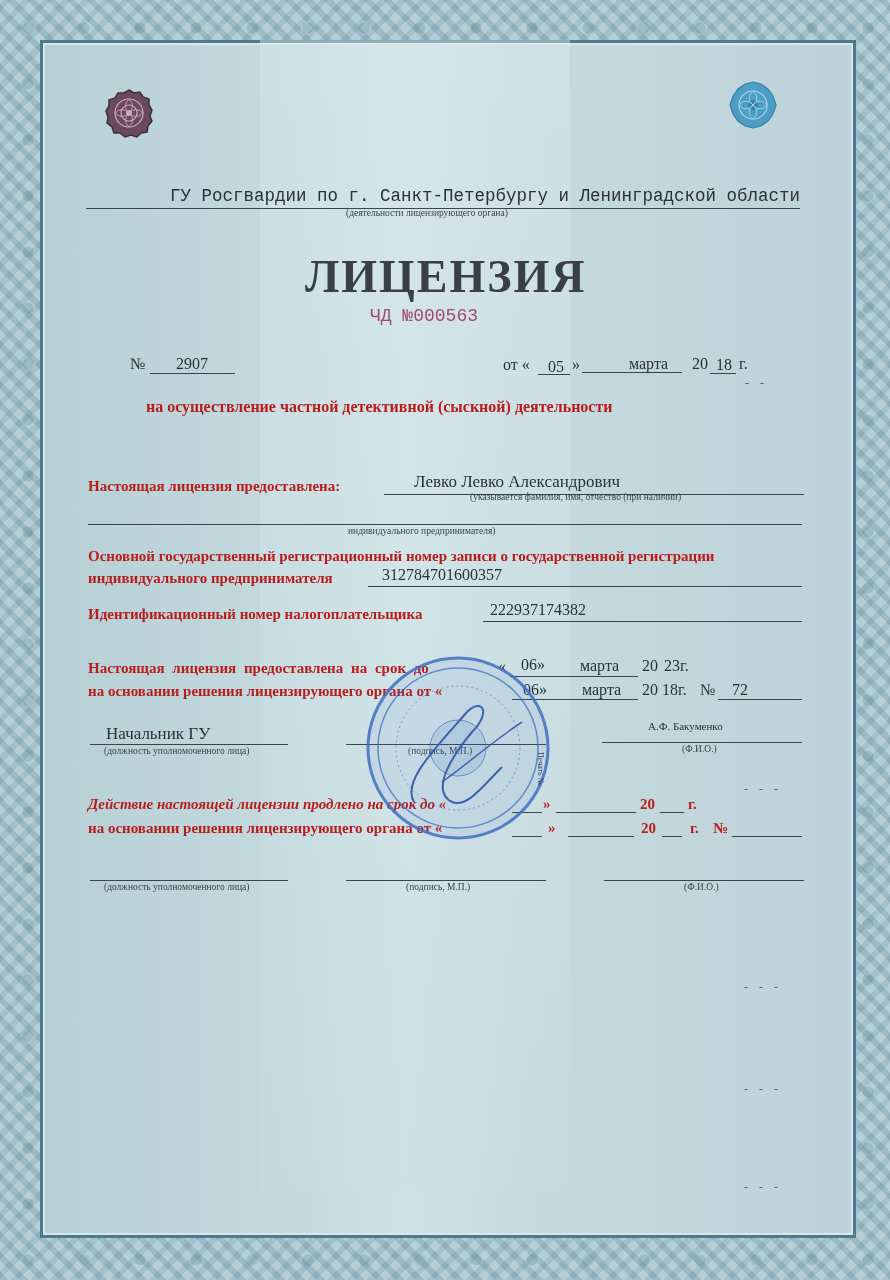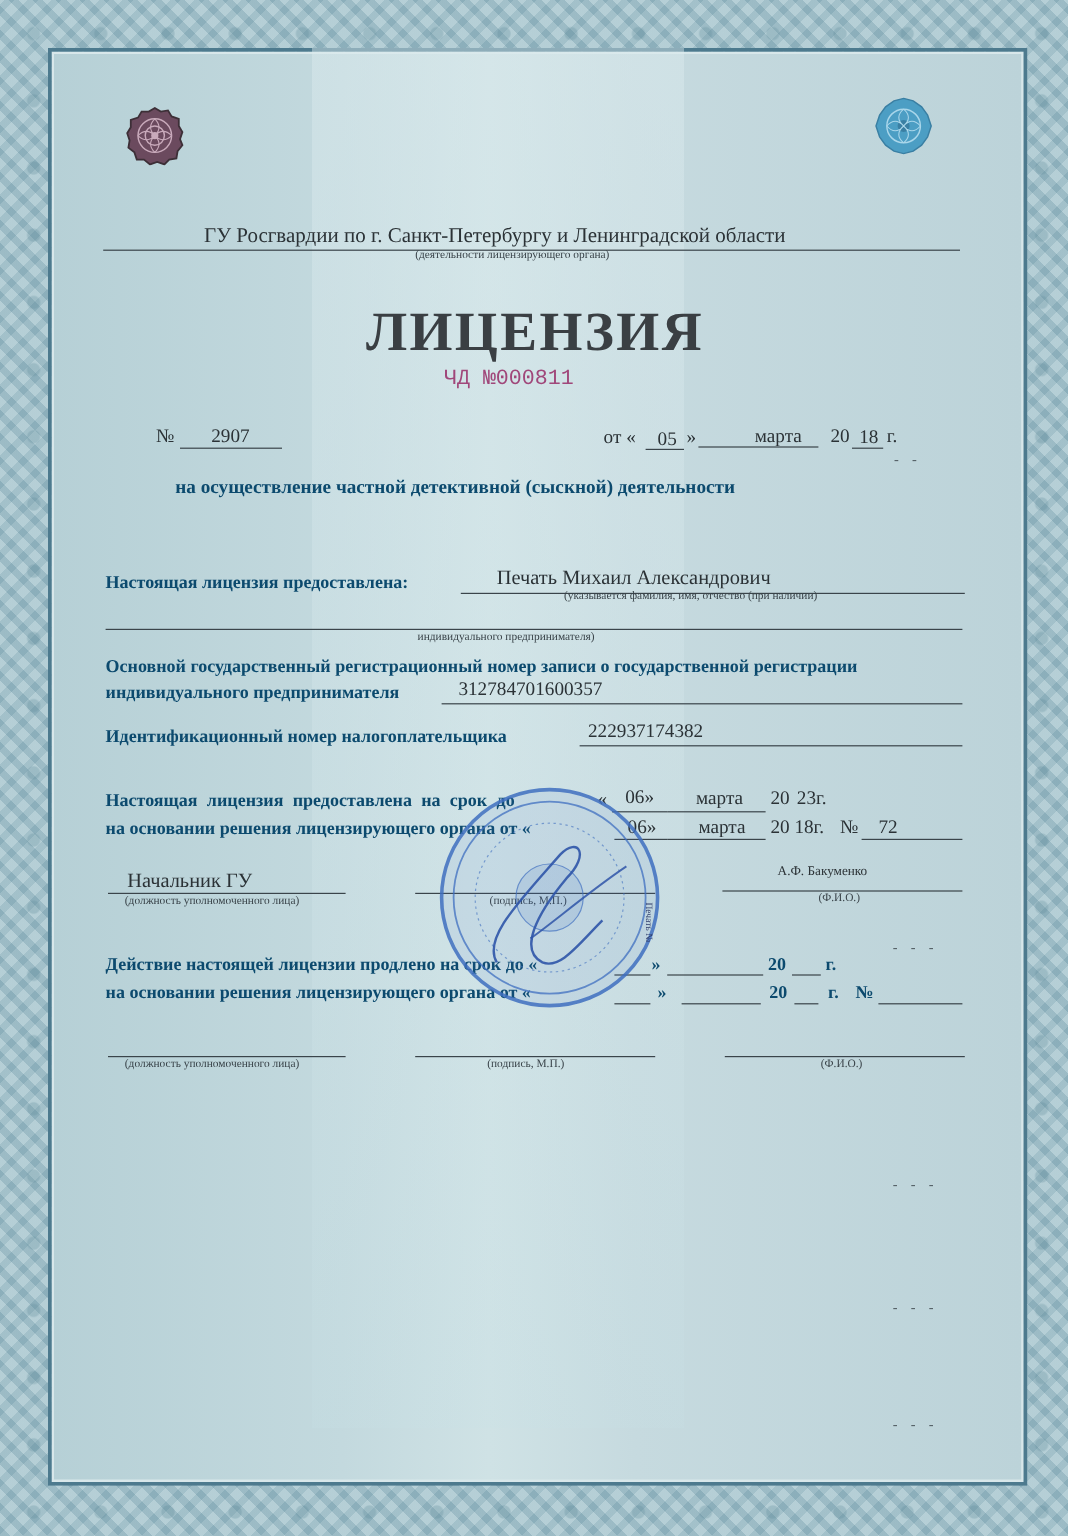--- a/index.html
+++ b/index.html
@@ -34,21 +34,21 @@
   .emblem { position:absolute; width:50px; height:50px; }
   .emblem-left { left:104px; top:88px; }
   .emblem-right { left:728px; top:80px; }
   .abs { position:absolute; white-space:nowrap; }
   .line { position:absolute; border-bottom:1.2px solid #3a444a; height:0; }
   .caption { font-size:9.5px; color:#3a444a; }
   .authority { font-size:17.5px; color:#2b3236; }
   .title { font-size:46px; font-weight:bold; letter-spacing:2px; color:#3a3f43; }
   .serial { font-family:"Liberation Mono", monospace; font-size:18px; color:#a0477a; }
   .field-text { font-size:16px; color:#2b3236; }
-  .label-bold { font-size:15px; font-weight:bold; color:#0c4a6e; }
+  .label-bold { font-size:15px; font-weight:bold; color:#b91c1c; }
   .dashes { position:absolute; font-size:12px; color:#4f5a60; letter-spacing:4px; }
   .stamp { position:absolute; left:362px; top:652px; width:192px; height:192px; }
 </style>
 </head>
 <body>
 
 <div class="frame"></div>
 <div class="paper"></div>
 <div class="watermark"></div>
 
@@ -60,46 +60,46 @@
   <path d="M25 11 Q32 18 25 25 Q18 18 25 11 M39 25 Q32 32 25 25 Q32 18 39 25 M25 39 Q18 32 25 25 Q32 32 25 39 M11 25 Q18 18 25 25 Q18 32 11 25" fill="none" stroke="#c9aabb" stroke-width="0.9"></path>
 </svg>
 <svg class="emblem emblem-right" viewBox="0 0 50 50">
   <path d="M25 2 L33 4 L40 9 L45 16 L48 25 L45 34 L40 41 L33 46 L25 48 L17 46 L10 41 L5 34 L2 25 L5 16 L10 9 L17 4 Z" fill="#4c9ec4" stroke="#3a7fa3" stroke-width="1.2"></path>
   <circle cx="25" cy="25" r="14" fill="none" stroke="#a9d6ea" stroke-width="1.2"></circle>
   <circle cx="25" cy="25" r="5" fill="#3a7fa3"></circle>
   <path d="M25 11 Q33 18 25 25 Q17 18 25 11 M39 25 Q32 33 25 25 Q32 17 39 25 M25 39 Q17 32 25 25 Q33 32 25 39 M11 25 Q18 17 25 25 Q18 33 11 25" fill="none" stroke="#a9d6ea" stroke-width="0.9"></path>
 </svg>
 
 <div class="line" style="left:86px; top:208px; width:714px;"></div>
-<div class="abs authority" style="left:170px; top:186px;">ГУ Росгвардии по г. Санкт-Петербургу и Ленинградской области</div>
+<div class="abs authority" style="left:170px; top:186px;font-family:Liberation Mono, monospace;">ГУ Росгвардии по г. Санкт-Петербургу и Ленинградской области</div>
 <div class="abs caption" style="left:346px; top:208px;">(деятельности лицензирующего органа)</div>
 
 <div class="abs title" style="left:305px; top:250px;">ЛИЦЕНЗИЯ</div>
-<div class="abs serial" style="left:370px; top:306px;">ЧД №000811</div>
+<div class="abs serial" style="left:370px; top:306px;">ЧД №000563</div>
 
 <div class="abs field-text" style="left:130px; top:355px;">№</div>
 <div class="line" style="left:150px; top:373px; width:85px;"></div>
 <div class="abs field-text" style="left:176px; top:355px;">2907</div>
 
 <div class="abs field-text" style="left:503px; top:356px;">от «</div>
 <div class="line" style="left:538px; top:374px; width:32px;"></div>
 <div class="abs field-text" style="left:548px; top:358px;">05</div>
 <div class="abs field-text" style="left:572px; top:356px;">»</div>
 <div class="line" style="left:582px; top:372px; width:100px;"></div>
 <div class="abs field-text" style="left:629px; top:355px;">марта</div>
 <div class="abs field-text" style="left:692px; top:355px;">20</div>
 <div class="line" style="left:710px; top:373px; width:26px;"></div>
 <div class="abs field-text" style="left:716px; top:356px;">18</div>
 <div class="abs field-text" style="left:739px; top:355px;">г.</div>
 
 <div class="abs label-bold" style="left:146px; top:398px; font-size:16px;">на осуществление частной детективной (сыскной) деятельности</div>
 
 <div class="abs label-bold" style="left:88px; top:478px;text-align:center;">Настоящая лицензия предоставлена:</div>
 <div class="line" style="left:384px; top:494px; width:420px;"></div>
-<div class="abs field-text" style="left:414px; top:472px; font-size:17px;">Печать  Михаил  Александрович</div>
+<div class="abs field-text" style="left:414px; top:472px; font-size:17px;">Левко  Левко  Александрович</div>
 <div class="abs caption" style="left:470px; top:492px;">(указывается фамилия, имя, отчество (при наличии)</div>
 <div class="line" style="left:88px; top:524px; width:714px;"></div>
 <div class="abs caption" style="left:348px; top:526px;">индивидуального предпринимателя)</div>
 
 <div class="abs label-bold" style="left:88px; top:548px;">Основной государственный регистрационный номер записи о государственной регистрации</div>
 <div class="abs label-bold" style="left:88px; top:570px;">индивидуального предпринимателя</div>
 <div class="line" style="left:368px; top:586px; width:434px;"></div>
 <div class="abs field-text" style="left:382px; top:566px;">312784701600357</div>
 
 <div class="abs label-bold" style="left:88px; top:606px;">Идентификационный номер налогоплательщика</div>
@@ -128,21 +128,21 @@
 
 <div class="abs field-text" style="left:106px; top:724px; font-size:17px;">Начальник ГУ</div>
 <div class="line" style="left:90px; top:744px; width:198px;"></div>
 <div class="abs caption" style="left:104px; top:746px;">(должность уполномоченного лица)</div>
 <div class="line" style="left:346px; top:744px; width:200px;"></div>
 <div class="abs caption" style="left:408px; top:746px;">(подпись, М.П.)</div>
 <div class="abs field-text" style="left:648px; top:720px; font-size:11px;">А.Ф. Бакуменко</div>
 <div class="line" style="left:602px; top:742px; width:200px;"></div>
 <div class="abs caption" style="left:682px; top:744px;">(Ф.И.О.)</div>
 
-<div class="abs label-bold" style="left:88px; top:796px;">Действие настоящей лицензии продлено на срок до «</div>
+<div class="abs label-bold" style="left:88px; top:796px;font-style:italic;">Действие настоящей лицензии продлено на срок до «</div>
 <div class="line" style="left:512px; top:812px; width:30px;"></div>
 <div class="abs label-bold" style="left:543px; top:796px;">»</div>
 <div class="line" style="left:556px; top:812px; width:80px;"></div>
 <div class="abs label-bold" style="left:640px; top:796px;">20</div>
 <div class="line" style="left:660px; top:812px; width:24px;"></div>
 <div class="abs label-bold" style="left:688px; top:796px;">г.</div>
 
 <div class="abs label-bold" style="left:88px; top:820px;">на основании решения лицензирующего органа от «</div>
 <div class="line" style="left:512px; top:836px; width:30px;"></div>
 <div class="abs label-bold" style="left:548px; top:820px;">»</div>

